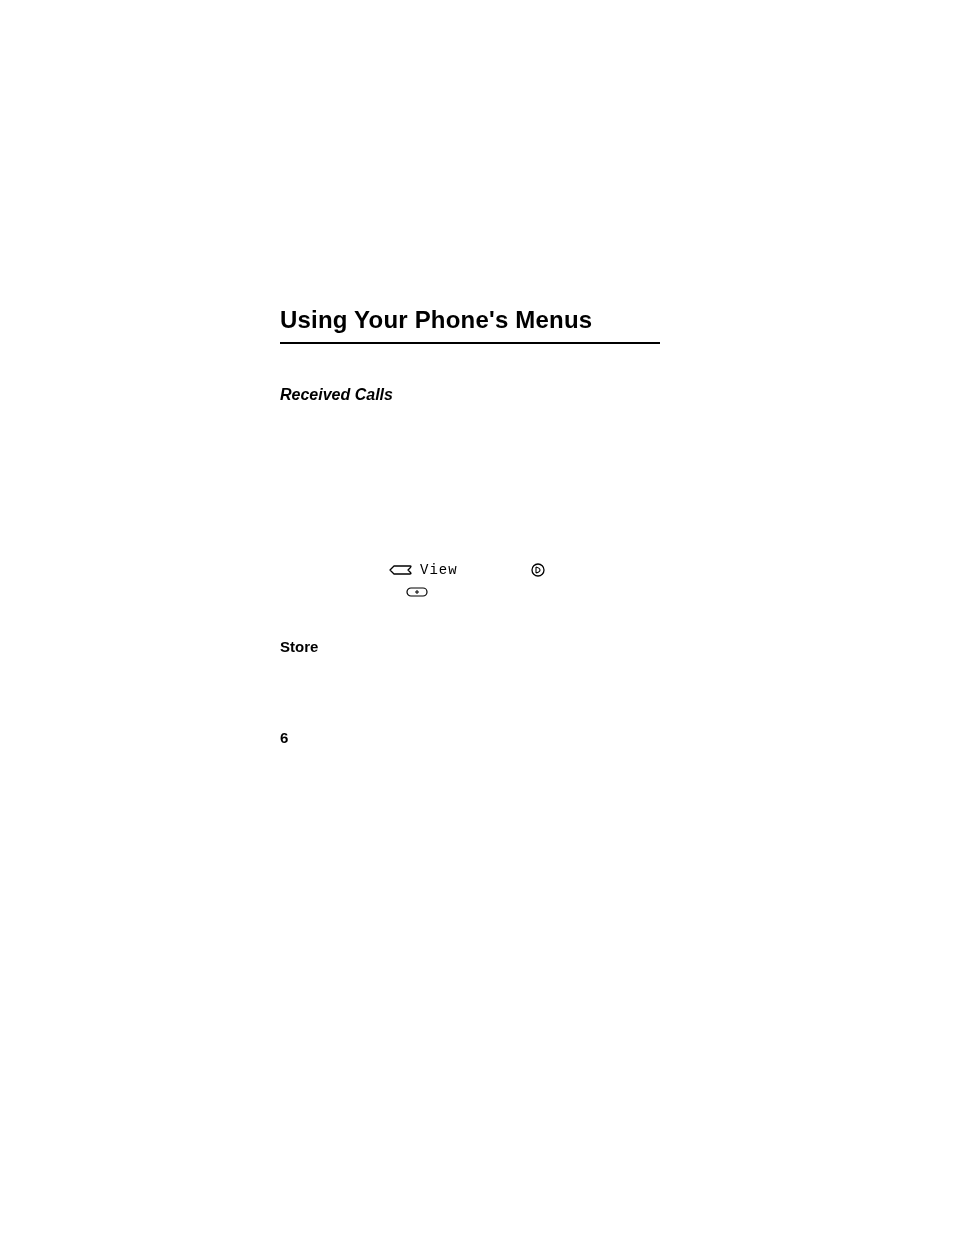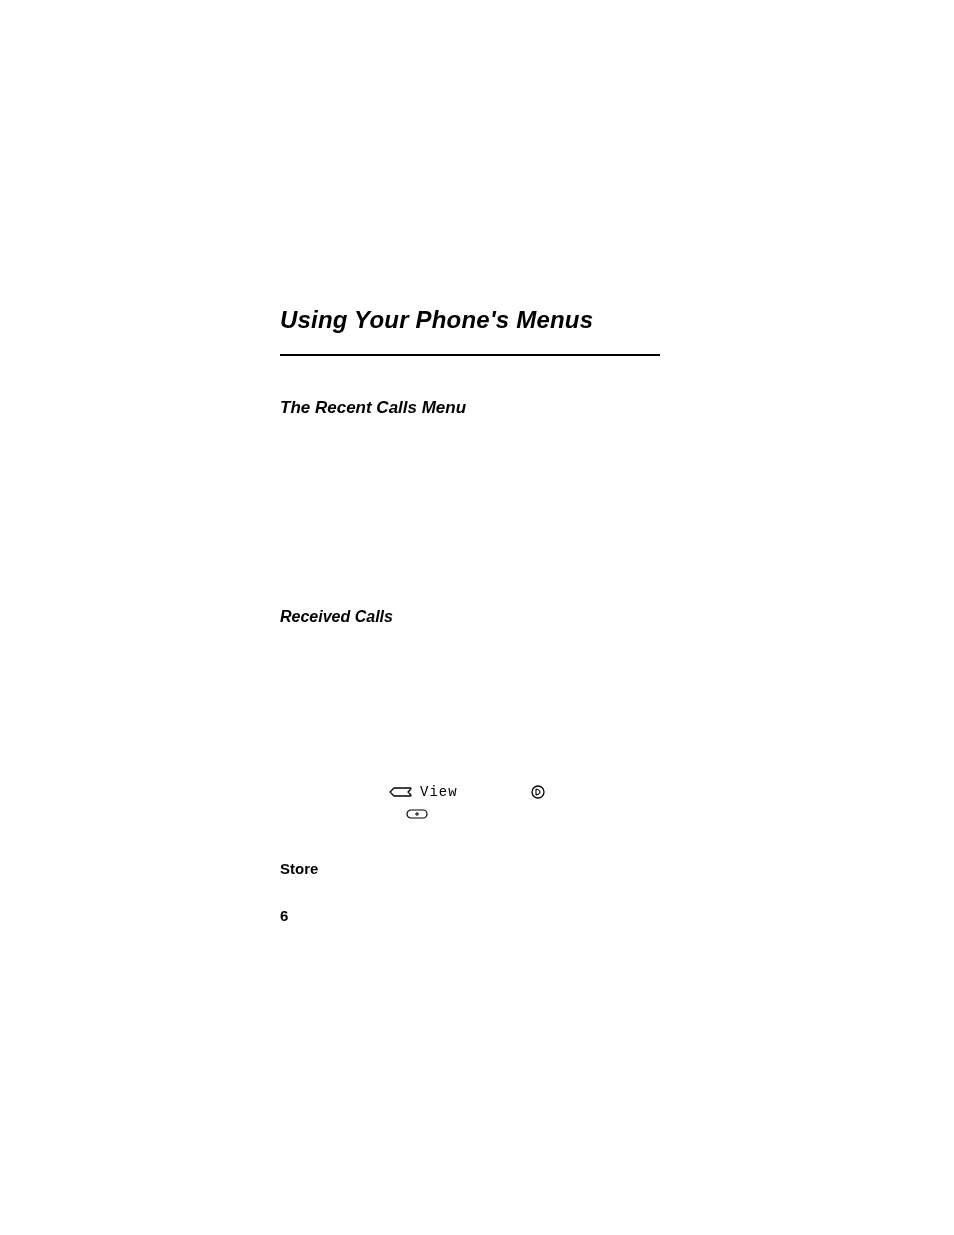--- a/index.html
+++ b/index.html
@@ -11,25 +11,24 @@
     color: #000;
     position: relative;
   }
   .page {
     position: absolute;
     left: 280px;
     top: 306px;
     width: 380px;
   }
   .chapter-title {
-    font-style: italic;
     font-weight: bold;
     font-size: 24px;
     letter-spacing: 0.2px;
-    padding-bottom: 20px;
+    padding-bottom: 8px;
     border-bottom: 2px solid #000;
     margin-bottom: 42px;
   }
   .section-title {
     font-style: italic;
     font-weight: bold;
     font-size: 17px;
     margin-bottom: 190px;
   }
   .subsection-title {
@@ -59,35 +58,34 @@
     font-family: "Courier New", monospace;
     font-weight: normal;
     font-size: 14px;
     letter-spacing: 1px;
   }
   .spacer1 { width: 56px; display:inline-block; }
   .circle-icon { display:inline-flex; align-items:center; }
   .store-label {
     font-weight: bold;
     font-size: 15px;
-    margin-bottom: 30px;
+    margin-bottom: 74px;
   }
   .page-number {
     font-weight: bold;
     font-size: 15px;
   }
 </style>
 </head>
 <body>
 
 <div class="page">
 
   <h1 class="chapter-title">Using Your Phone's Menus</h1>
 
-  <h2 class="section-title">The Recent Calls Menu</h2>
 
   <h3 class="subsection-title">Received Calls</h3>
 
   <div class="inline-row row1">
     <span class="menu-icon">
       <svg width="24" height="12" viewBox="0 0 24 12">
         <path d="M2 6 L6 2 L22 2 Q24 2 22 4 L20 6 L22 8 Q24 10 22 10 L6 10 Z" fill="none" stroke="#000" stroke-width="1.3" stroke-linejoin="round"></path>
       </svg>
     </span>
     <span class="view-label">View</span>

